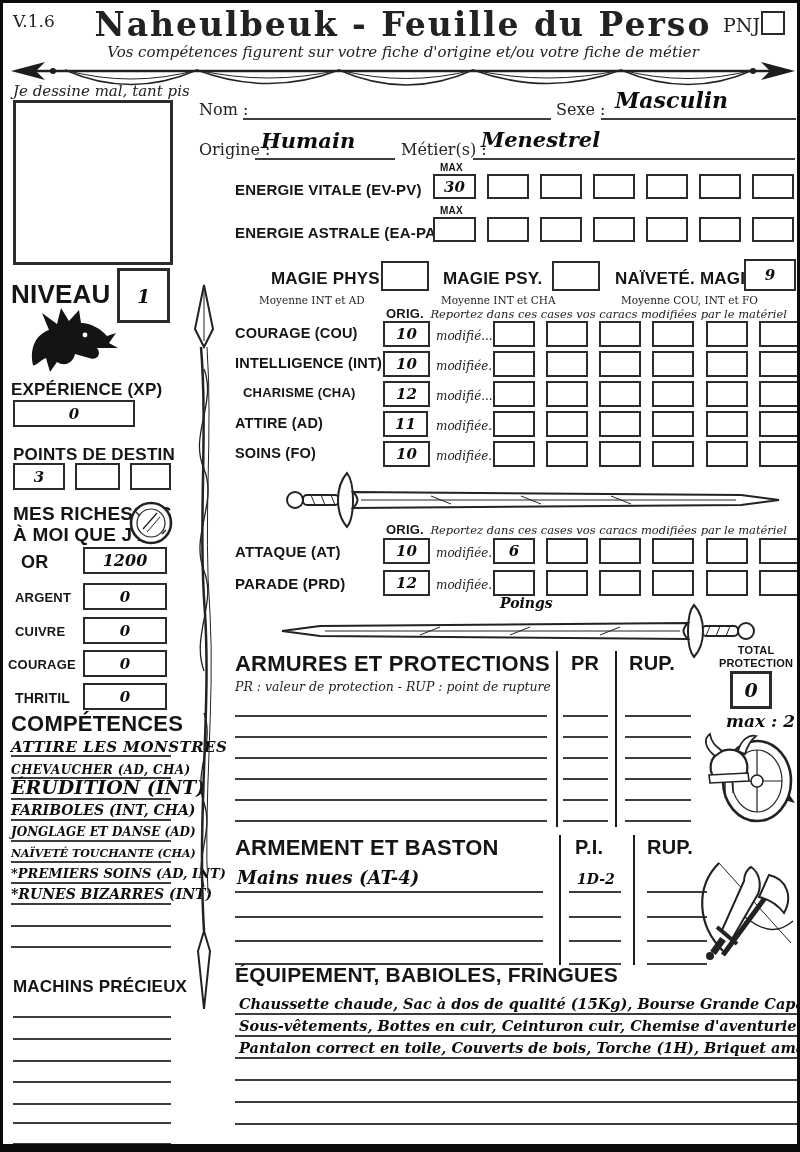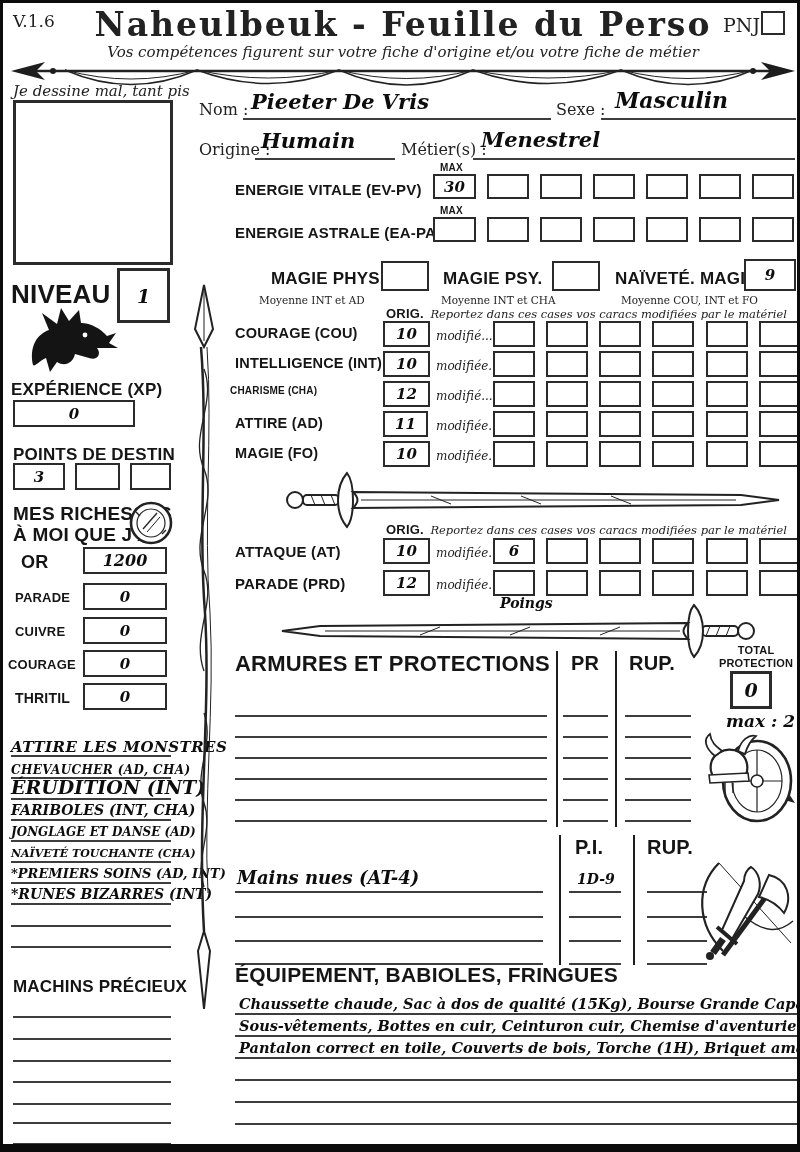--- a/index.html
+++ b/index.html
@@ -83,37 +83,38 @@
     <circle cx="24" cy="24" r="14" fill="none" stroke="#222" stroke-width="1.2"></circle>
     <line x1="16" y1="30" x2="30" y2="14" stroke="#222" stroke-width="1.4"></line>
     <line x1="20" y1="33" x2="33" y2="18" stroke="#222" stroke-width="1"></line>
     <path d="M9,13 L13,17 M35,35 L39,31" stroke="#222" stroke-width="1.4"></path>
   </svg>
 
   <div class="abs lbl" style="left:18px;top:549px;font-size:18px">OR</div>
   <div class="box" style="left:80px;top:544px;width:84px;height:27px">
     <span class="hw" style="font-size:16px">1200</span>
   </div>
-  <div class="abs lbl" style="left:12px;top:587px;font-size:13px">PARADE</div>
+  <div class="abs lbl" style="left:12px;top:587px;font-size:13px">ARGENT</div>
   <div class="box" style="left:80px;top:580px;width:84px;height:27px">
     <span class="hw" style="font-size:15px">0</span>
   </div>
   <div class="abs lbl" style="left:12px;top:621px;font-size:13px">CUIVRE</div>
   <div class="box" style="left:80px;top:614px;width:84px;height:27px">
     <span class="hw" style="font-size:15px">0</span>
   </div>
   <div class="abs lbl" style="left:5px;top:654px;font-size:13px">COURAGE</div>
   <div class="box" style="left:80px;top:647px;width:84px;height:27px">
     <span class="hw" style="font-size:15px">0</span>
   </div>
   <div class="abs lbl" style="left:12px;top:687px;font-size:14px">THRITIL</div>
   <div class="box" style="left:80px;top:680px;width:84px;height:27px">
     <span class="hw" style="font-size:15px">0</span>
   </div>
 
+  <div class="abs lbl" style="left:8px;top:708px;font-size:22px">COMPÉTENCES</div>
   <div class="abs hw" style="left:8px;top:735px;font-size:15px;letter-spacing:.5px">ATTIRE LES MONSTRES</div>
   <div class="ln" style="left:8px;top:752px;width:160px"></div>
   <div class="abs hw" style="left:8px;top:760px;font-size:12px;letter-spacing:.4px">CHEVAUCHER (AD, CHA)</div>
   <div class="ln" style="left:8px;top:774px;width:160px"></div>
   <div class="abs hw" style="left:8px;top:773px;font-size:19px">ÉRUDITION (INT)</div>
   <div class="ln" style="left:8px;top:795px;width:160px"></div>
   <div class="abs hw" style="left:8px;top:799px;font-size:14px">FARIBOLES (INT, CHA)</div>
   <div class="ln" style="left:8px;top:816px;width:160px"></div>
   <div class="abs hw" style="left:8px;top:822px;font-size:12px">JONGLAGE ET DANSE (AD)</div>
   <div class="ln" style="left:8px;top:837px;width:160px"></div>
@@ -139,21 +140,20 @@
     <path d="M23,2 L32,46 L23,64 L14,46 Z" fill="#fff" stroke="#222" stroke-width="2"></path>
     <line x1="23" y1="8" x2="23" y2="58" stroke="#222" stroke-width="1"></line>
     <path d="M20,64 C27,150 17,240 24,330 C30,430 16,530 23,648" fill="none" stroke="#222" stroke-width="2.5"></path>
     <path d="M26,64 C32,150 22,240 29,330 C34,420 22,520 27,610" fill="none" stroke="#222" stroke-width="1"></path>
     <path d="M23,86 C36,120 8,152 23,186 C37,220 9,252 23,288 C36,320 10,352 23,388" fill="none" stroke="#222" stroke-width="1.3"></path>
     <path d="M23,430 C34,460 12,490 23,520 C33,548 13,576 23,604" fill="none" stroke="#222" stroke-width="1.3"></path>
     <path d="M23,648 L29,668 L23,726 L17,668 Z" fill="#fff" stroke="#222" stroke-width="2"></path>
   </svg>
 
   <div class="abs ser" style="left:196px;top:97px;font-size:16px">Nom :</div>
-  <div class="abs hw" style="left:248px;top:86px;font-size:21px">Pieeter De Vris</div>
   <div class="ln" style="left:240px;top:115px;width:308px"></div>
   <div class="abs ser" style="left:553px;top:97px;font-size:16px">Sexe :</div>
   <div class="abs hw" style="left:612px;top:84px;font-size:22px">Masculin</div>
   <div class="ln" style="left:598px;top:115px;width:195px"></div>
 
   <div class="abs ser" style="left:196px;top:137px;font-size:16px">Origine :</div>
   <div class="abs hw" style="left:258px;top:125px;font-size:21px">Humain</div>
   <div class="ln" style="left:252px;top:155px;width:140px"></div>
   <div class="abs ser" style="left:398px;top:137px;font-size:16px">Métier(s) :</div>
   <div class="abs hw" style="left:478px;top:124px;font-size:21px">Menestrel</div>
@@ -219,21 +219,21 @@
       <span class="hw" style="font-size:15px">10</span>
     </div>
   <div class="abs cal" style="left:433px;top:356px;font-size:12px">modifiée...</div>
   <div class="box" style="left:490px;top:348px;width:42px;height:26px"></div>
   <div class="box" style="left:543px;top:348px;width:42px;height:26px"></div>
   <div class="box" style="left:596px;top:348px;width:42px;height:26px"></div>
   <div class="box" style="left:649px;top:348px;width:42px;height:26px"></div>
   <div class="box" style="left:703px;top:348px;width:42px;height:26px"></div>
   <div class="box" style="left:756px;top:348px;width:42px;height:26px"></div>
 
-  <div class="abs lbl" style="left:227px;top:382px;font-size:10px">CHARISME (CHA)</div>
+  <div class="abs lbl" style="left:240px;top:382px;font-size:13px">CHARISME (CHA)</div>
   <div class="box" style="left:380px;top:378px;width:47px;height:26px">
       <span class="hw" style="font-size:15px">12</span>
     </div>
   <div class="abs cal" style="left:433px;top:386px;font-size:12px">modifié...</div>
   <div class="box" style="left:490px;top:378px;width:42px;height:26px"></div>
   <div class="box" style="left:543px;top:378px;width:42px;height:26px"></div>
   <div class="box" style="left:596px;top:378px;width:42px;height:26px"></div>
   <div class="box" style="left:649px;top:378px;width:42px;height:26px"></div>
   <div class="box" style="left:703px;top:378px;width:42px;height:26px"></div>
   <div class="box" style="left:756px;top:378px;width:42px;height:26px"></div>
@@ -243,21 +243,21 @@
       <span class="hw" style="font-size:15px">11</span>
     </div>
   <div class="abs cal" style="left:433px;top:416px;font-size:12px">modifiée...</div>
   <div class="box" style="left:490px;top:408px;width:42px;height:26px"></div>
   <div class="box" style="left:543px;top:408px;width:42px;height:26px"></div>
   <div class="box" style="left:596px;top:408px;width:42px;height:26px"></div>
   <div class="box" style="left:649px;top:408px;width:42px;height:26px"></div>
   <div class="box" style="left:703px;top:408px;width:42px;height:26px"></div>
   <div class="box" style="left:756px;top:408px;width:42px;height:26px"></div>
 
-  <div class="abs lbl" style="left:232px;top:442px;font-size:14.5px">MAGIE (FO)</div>
+  <div class="abs lbl" style="left:232px;top:442px;font-size:14.5px">SOINS (FO)</div>
   <div class="box" style="left:380px;top:438px;width:47px;height:26px">
       <span class="hw" style="font-size:15px">10</span>
     </div>
   <div class="abs cal" style="left:433px;top:446px;font-size:12px">modifiée...</div>
   <div class="box" style="left:490px;top:438px;width:42px;height:26px"></div>
   <div class="box" style="left:543px;top:438px;width:42px;height:26px"></div>
   <div class="box" style="left:596px;top:438px;width:42px;height:26px"></div>
   <div class="box" style="left:649px;top:438px;width:42px;height:26px"></div>
   <div class="box" style="left:703px;top:438px;width:42px;height:26px"></div>
   <div class="box" style="left:756px;top:438px;width:42px;height:26px"></div>
@@ -308,20 +308,21 @@
       <rect x="22" y="23" width="36" height="10" rx="4" fill="#fff" stroke="#222" stroke-width="2"></rect>
       <path d="M30,23 L34,33 M40,23 L44,33 M50,23 L54,33" stroke="#222" stroke-width="1"></path>
       <path d="M66,2 C54,15 54,41 66,54 C74,45 74,11 66,2 Z" fill="#fff" stroke="#222" stroke-width="2"></path>
       <path d="M72,20 L440,23 L478,28 L440,33 L72,36 C78,30 78,26 72,20 Z" fill="#fff" stroke="#222" stroke-width="2"></path>
       <line x1="80" y1="28" x2="435" y2="28" stroke="#222" stroke-width="1"></line>
       <path d="M140,24 L160,32 M230,24 L250,32 M320,24 L340,32" stroke="#222" stroke-width="1"></path>
     </g>
   </svg>
 
   <div class="abs lbl" style="left:232px;top:648px;font-size:22px">ARMURES ET PROTECTIONS</div>
+  <div class="abs cal" style="left:232px;top:676px;font-size:12.5px">PR : valeur de protection - RUP : point de rupture</div>
   <div class="vbar" style="left:553px;top:648px;height:176px"></div>
   <div class="vbar" style="left:612px;top:648px;height:176px"></div>
   <div class="abs lbl" style="left:568px;top:649px;font-size:20px">PR</div>
   <div class="abs lbl" style="left:626px;top:649px;font-size:20px">RUP.</div>
 
   <div class="ln" style="left:232px;top:712px;width:312px"></div>
   <div class="ln" style="left:560px;top:712px;width:45px"></div>
   <div class="ln" style="left:622px;top:712px;width:66px"></div>
   <div class="ln" style="left:232px;top:733px;width:312px"></div>
   <div class="ln" style="left:560px;top:733px;width:45px"></div>
@@ -352,27 +353,28 @@
     <ellipse cx="62" cy="52" rx="25" ry="31" fill="none" stroke="#222" stroke-width="1.2"></ellipse>
     <circle cx="62" cy="52" r="6" fill="#fff" stroke="#222" stroke-width="1.6"></circle>
     <path d="M62,21 L62,46 M62,58 L62,83 M37,52 L56,52 M68,52 L87,52" stroke="#222" stroke-width="1.2"></path>
     <path d="M16,42 C13,25 32,16 44,23 C52,28 54,38 51,46 L18,48 Z" fill="#fff" stroke="#222" stroke-width="2.2"></path>
     <path d="M20,27 C10,19 8,10 15,5 C16,14 22,18 27,22 Z" fill="#fff" stroke="#222" stroke-width="1.8"></path>
     <path d="M43,22 C46,11 54,5 61,7 C55,12 52,18 50,25 Z" fill="#fff" stroke="#222" stroke-width="1.8"></path>
     <path d="M14,46 L53,44 L54,52 L15,54 Z" fill="#fff" stroke="#222" stroke-width="1.6"></path>
     <path d="M30,54 L30,66 M38,54 L38,64" stroke="#222" stroke-width="1.4"></path>
   </svg>
 
+  <div class="abs lbl" style="left:232px;top:832px;font-size:22px">ARMEMENT ET BASTON</div>
   <div class="vbar" style="left:556px;top:832px;height:130px"></div>
   <div class="vbar" style="left:630px;top:832px;height:130px"></div>
   <div class="abs lbl" style="left:572px;top:833px;font-size:20px">P.I.</div>
   <div class="abs lbl" style="left:644px;top:833px;font-size:20px">RUP.</div>
 
   <div class="abs hw" style="left:234px;top:864px;font-size:18px">Mains nues (AT-4)</div>
-  <div class="abs hw" style="left:574px;top:868px;font-size:14px">1D-9</div>
+  <div class="abs hw" style="left:574px;top:868px;font-size:14px">1D-2</div>
   <div class="ln" style="left:232px;top:888px;width:308px"></div>
   <div class="ln" style="left:566px;top:888px;width:52px"></div>
   <div class="ln" style="left:644px;top:888px;width:60px"></div>
   <div class="ln" style="left:232px;top:913px;width:308px"></div>
   <div class="ln" style="left:566px;top:913px;width:52px"></div>
   <div class="ln" style="left:644px;top:913px;width:60px"></div>
   <div class="ln" style="left:232px;top:937px;width:308px"></div>
   <div class="ln" style="left:566px;top:937px;width:52px"></div>
   <div class="ln" style="left:644px;top:937px;width:60px"></div>
   <div class="ln" style="left:232px;top:960px;width:308px"></div>

